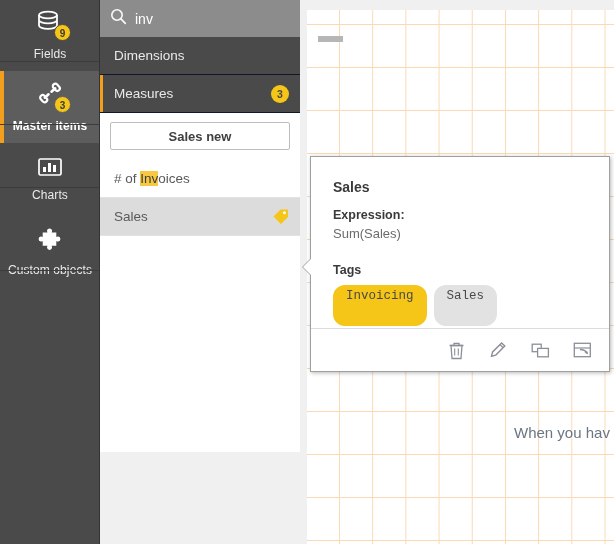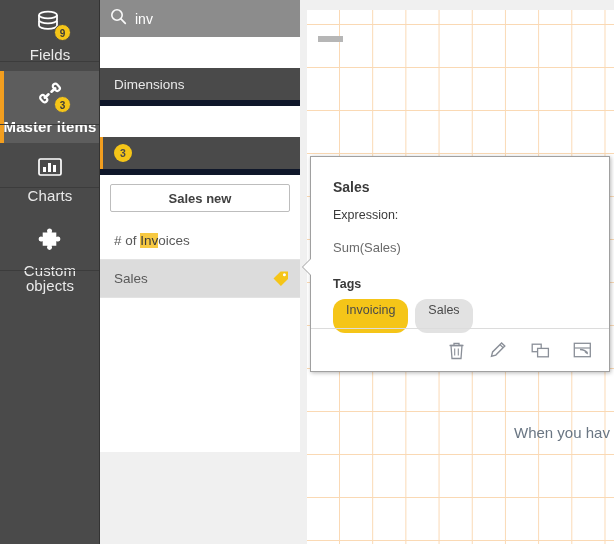--- a/index.html
+++ b/index.html
@@ -51,21 +51,21 @@
     min-width: 17px; height: 17px;
     border-radius: 50%;
     background: #f5c518;
     color: #3a3a3a;
     font-size: 10px; font-weight: bold;
     line-height: 17px; text-align: center;
     border: 1px solid #4a4a4a;
   }
   .rail-item.active .badge { border-color: #5d5d5d; }
   .rail-label {
-    font-size: 15px;
+    font-size: 12px;
     line-height: 15px;
     letter-spacing: 0.1px;
     color: #eaeaea;
   }
   .rail-item.active .rail-label { font-weight: bold; color: #fff; }
   .rail-divider {
     position: absolute;
     left: 0; right: 1px;
     height: 1px;
     background: #3c3c3c;
@@ -108,22 +108,21 @@
   .sect {
     position: relative;
     height: 38px;
     background: #4a4a4a;
     color: #e9e9e9;
     display: flex;
     align-items: center;
     padding: 0 11px 0 14px;
     font-size: 13.5px;
     cursor: pointer;
-    border-bottom: 6px solid #0f172a;
-    margin-top: 31px;
+    border-bottom: 1px solid #0f172a;
   }
   .sect-label { flex: 1 1 auto; }
   .sect.selected::before {
     content: "";
     position: absolute; left: 0; top: 0; bottom: 0;
     width: 3px; background: #f29e1f;
   }
   .sect-badge {
     min-width: 18px; height: 18px; border-radius: 50%;
     background: #f5c518; color: #4a4a4a;
@@ -217,43 +216,44 @@
     left: -8px;
     border-right-color: #fff;
   }
   .pop-body { padding: 22px 22px 0 22px; }
   .pop-title {
     font-size: 14px; font-weight: bold;
     color: #3a3a3a;
     margin-bottom: 13px;
   }
   .pop-sublabel {
-    font-size: 12.5px; font-weight: normal;
+    font-size: 12.5px; font-weight: bold;
     color: #3a3a3a;
-    margin-bottom: 18px;
+    margin-bottom: 4px;
   }
   .pop-value {
     font-size: 13px;
     color: #6b6b6b;
     margin-bottom: 22px;
   }
   .pop-taglabel {
     font-size: 12.5px; font-weight: bold;
     color: #3a3a3a;
     margin-bottom: 8px;
   }
   .tags { display: flex; gap: 7px; }
   .tag {
-    height: 34px;
+    height: 41px;
     padding: 0 13px;
     border-radius: 12px;
     font-size: 12.5px;
     line-height: 23px;
     color: #4a4a4a;
     background: #e2e2e2;
+    font-family: Liberation Mono, monospace;
   }
   .tag.hl { background: #f5c518; }
   .pop-footer {
     position: absolute;
     left: 0; right: 0; bottom: 0;
     height: 43px;
     border-top: 1px solid #dcdcdc;
     display: flex;
     align-items: center;
     justify-content: flex-end;
@@ -343,20 +343,21 @@
       </span>
       <input class="search-input" type="text" placeholder="Search" value="inv" style="">
 
     </div>
 
     <div class="sect">
       <span class="sect-label">Dimensions</span>
     </div>
 
     <div class="sect selected">
+      <span class="sect-label">Measures</span>
       <span class="sect-badge">3</span>
     </div>
 
     <div class="create-wrap">
       <button class="create-btn">Sales new</button>
     </div>
 
     <div class="item">
       <span class="item-label"># of <mark>Inv</mark>oices</span>
     </div>

